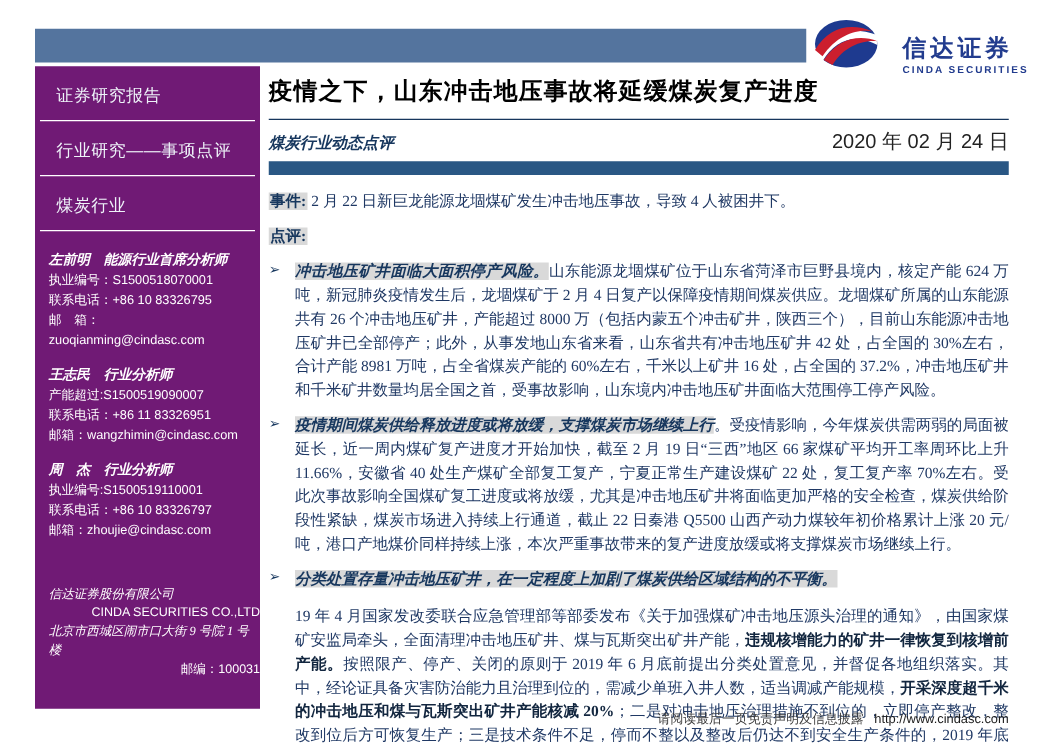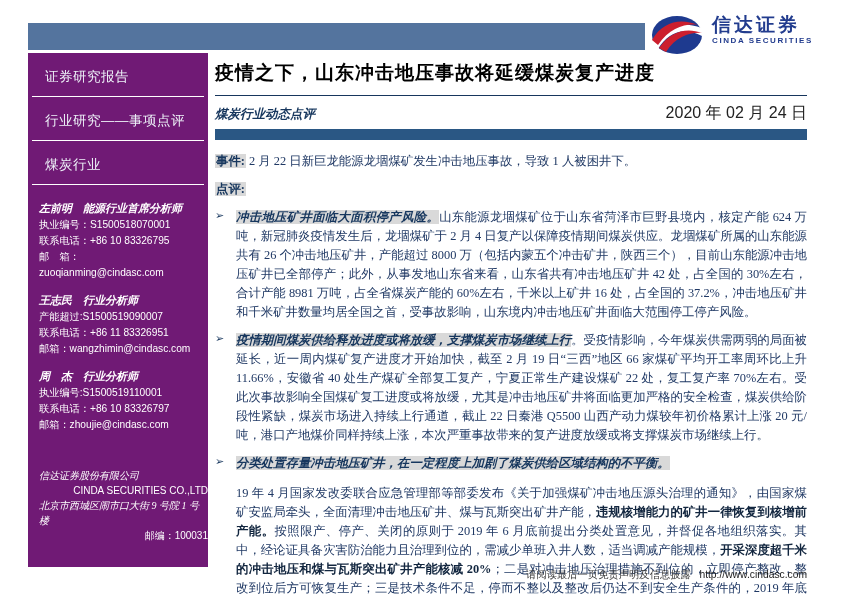--- a/index.html
+++ b/index.html
@@ -3,21 +3,21 @@
 <meta charset="utf-8">
 <style>
   html,body{margin:0;padding:0;}
   body{
     width:841px;height:595px;position:relative;overflow:hidden;
     background:#ffffff;
     font-family:"Liberation Serif","DejaVu Serif",serif;
   }
   
   .topband{position:absolute;left:28px;top:23px;width:617px;height:27px;background:#54749e;}
-  .logo{position:absolute;left:651px;top:15px;display:flex;align-items:flex-start;gap:9px;}
+  .logo{position:absolute;left:651px;top:15px;display:flex;align-items:flex-end;gap:19px;}
   .logo-txt{display:flex;flex-direction:column;line-height:1;}
   .logo-cn{font-family:"Liberation Sans",sans-serif;font-size:19px;font-weight:bold;color:#223c8e;letter-spacing:3px;}
   .logo-en{font-family:"Liberation Sans",sans-serif;font-size:8px;font-weight:bold;color:#223c8e;letter-spacing:1.6px;margin-top:3px;}
   
   .sidebar{position:absolute;left:28px;top:53px;width:180px;height:514px;background:#701a75;color:#ffffff;}
   .side-item{font-family:"Liberation Sans",sans-serif;font-size:13.5px;color:#eef3f9;padding:15px 6px 10px 17px;letter-spacing:0.5px;}
   .side-sep{border:0;border-top:1px solid #ffffff;margin:0 4px;}
   .analysts{padding:4px 8px 0 11px;}
   .analyst{margin-top:11px;font-size:10.3px;line-height:16px;color:#ffffff;}
   .analyst-name{font-weight:bold;font-style:italic;font-size:11px;margin-bottom:1px;}
@@ -107,21 +107,21 @@
 <div class="main">
   <div class="title">疫情之下，山东冲击地压事故将延缓煤炭复产进度</div>
   <hr class="title-rule">
   <div class="subrow">
     <span class="subtitle">煤炭行业动态点评</span>
     <span class="date">2020 年 02 月 24 日</span>
   </div>
   <div class="navyband"></div>
 
   <div class="event bodytext">
-    <span class="lbl">事件:</span><span> 2 月 22 日新巨龙能源龙堌煤矿发生冲击地压事故，导致 1 人被困井下。</span>
+    <span class="lbl">事件:</span><span> 2 月 22 日新巨龙能源龙堌煤矿发生冲击地压事故，导致 4 人被困井下。</span>
   </div>
 
   <div class="comment bodytext">
     <span class="lbl">点评:</span>
   </div>
 
   <div class="bullet">
     <span class="marker">➢</span>
     <span class="btext bodytext"><span class="lead">冲击地压矿井面临大面积停产风险。</span><span>山东能源龙堌煤矿位于山东省菏泽市巨野县境内，核定产能 624 万吨，新冠肺炎疫情发生后，龙堌煤矿于 2 月 4 日复产以保障疫情期间煤炭供应。龙堌煤矿所属的山东能源共有 26 个冲击地压矿井，产能超过 8000 万（包括内蒙五个冲击矿井，陕西三个），目前山东能源冲击地压矿井已全部停产；此外，从事发地山东省来看，山东省共有冲击地压矿井 42 处，占全国的 30%左右，合计产能 8981 万吨，占全省煤炭产能的 60%左右，千米以上矿井 16 处，占全国的 37.2%，冲击地压矿井和千米矿井数量均居全国之首，受事故影响，山东境内冲击地压矿井面临大范围停工停产风险。</span></span>
   </div>

